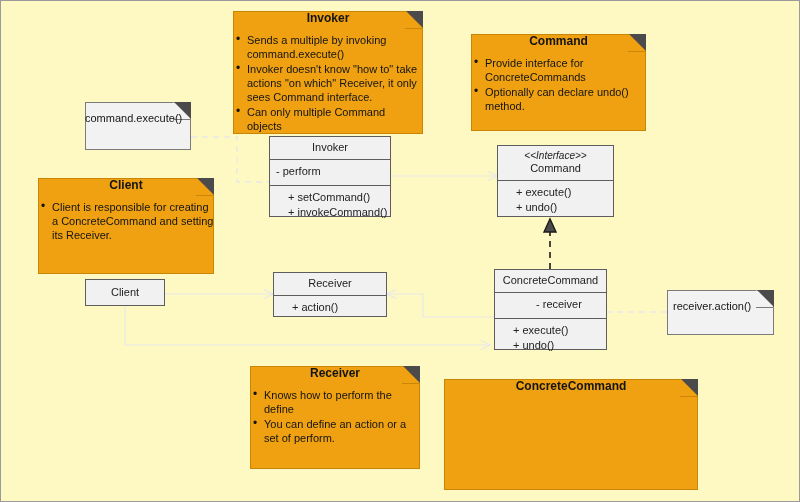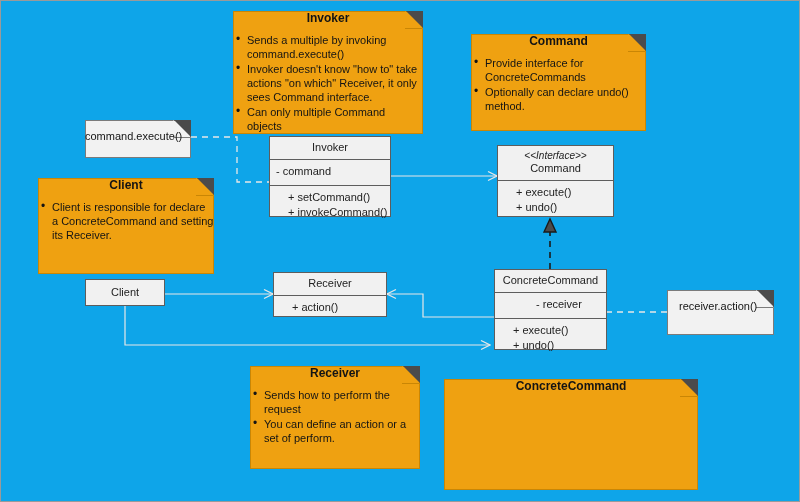--- a/index.html
+++ b/index.html
@@ -4,21 +4,21 @@
 <style>
   html, body {
     margin: 0;
     padding: 0;
     background: #ffffff;
   }
   #canvas {
     position: relative;
     width: 800px;
     height: 502px;
-    background: #0ea5e9;
+    background: #fef9c3;
     box-sizing: border-box;
     border: 1px solid #9a9a9a;
     overflow: hidden;
     font-family: "Liberation Sans", sans-serif;
     -webkit-font-smoothing: antialiased;
   }
 
   
   .uml-class {
     position: absolute;
@@ -215,60 +215,60 @@
       <li>Optionally can declare undo() method.</li>
     </ul>
   </div>
 
   <div class="note orange" style="left:37px; top:177px; width:176px; height:96px;">
     <div class="note-body"></div>
     <div class="fold"></div>
     <div class="fold-inner"></div>
     <div class="note-title">Client</div>
     <ul>
-      <li>Client is responsible for declare a ConcreteCommand and setting its Receiver.</li>
+      <li>Client is responsible for creating a ConcreteCommand and setting its Receiver.</li>
     </ul>
   </div>
 
   <div class="note orange" style="left:249px; top:365px; width:170px; height:103px;">
     <div class="note-body"></div>
     <div class="fold"></div>
     <div class="fold-inner"></div>
     <div class="note-title">Receiver</div>
     <ul>
-      <li>Sends how to perform the request</li>
+      <li>Knows how to perform the define</li>
       <li>You can define an action or a set of perform.</li>
     </ul>
   </div>
 
   <div class="note orange" style="left:443px; top:378px; width:254px; height:111px;">
     <div class="note-body"></div>
     <div class="fold"></div>
     <div class="fold-inner"></div>
     <div class="note-title">ConcreteCommand</div>
   </div>
 
-  <div class="note white" style="left:84px; top:119px; width:106px; height:38px;">
+  <div class="note white" style="left:84px; top:101px; width:106px; height:48px;">
     <div class="note-body"></div>
     <div class="fold"></div>
     <div class="fold-inner"></div>
     <div class="note-plain" style="margin-top:9px;">command.execute()</div>
   </div>
 
   <div class="note white" style="left:666px; top:289px; width:107px; height:45px;">
     <div class="note-body"></div>
     <div class="fold"></div>
     <div class="fold-inner"></div>
-    <div class="note-plain" style="margin-top:9px; padding-left:12px;">receiver.action()</div>
+    <div class="note-plain" style="margin-top:9px; padding-left:6px;">receiver.action()</div>
   </div>
 
   <div class="uml-class" style="left:268px; top:135px; width:122px; height:81px;">
     <div class="cls-title">Invoker</div>
     <div class="cls-section" style="height:26px;">
-      <div class="member">- command</div>
+      <div class="member">- perform</div>
     </div>
     <div class="cls-section no-rule">
       <div class="member">+ setCommand()</div>
       <div class="member">+ invokeCommand()</div>
     </div>
   </div>
 
   <div class="uml-class" style="left:496px; top:144px; width:117px; height:72px;">
     <div class="cls-title" style="padding-top:4px;">
       <span class="cls-stereo">&lt;&lt;Interface&gt;&gt;</span>

